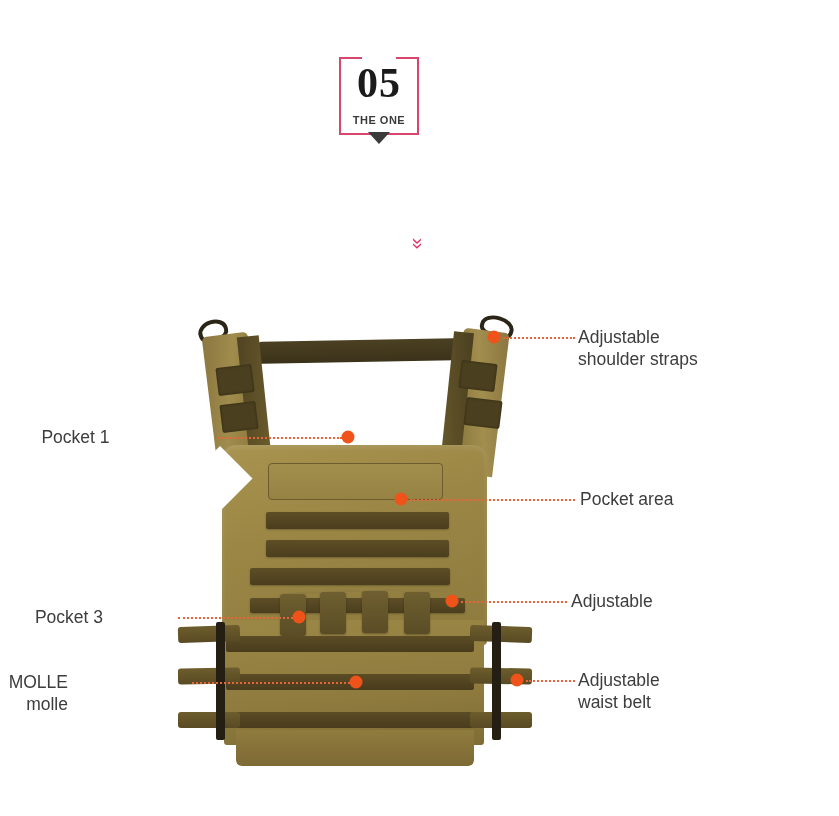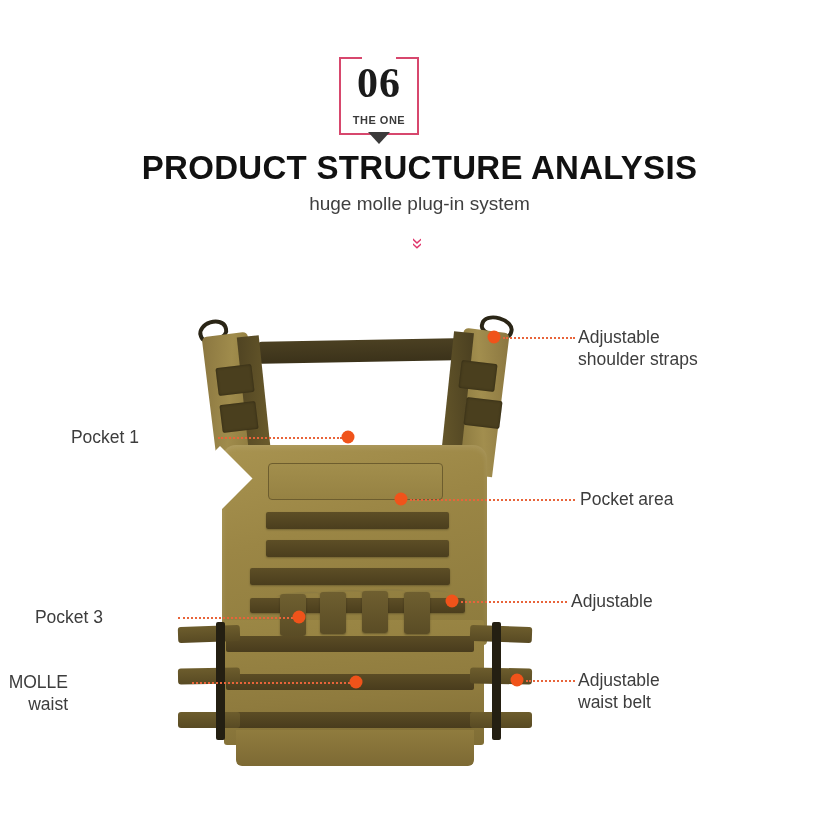--- a/index.html
+++ b/index.html
@@ -285,27 +285,25 @@
   .callout.left  { text-align:right; }
 </style>
 </head>
 <body>
 
 <div id="page">
 
   <div class="badge-wrap">
     <div class="badge-box"></div>
     <div class="badge-gap"></div>
-    <div class="badge-num">06</div>
+    <div class="badge-num">05</div>
     <div class="badge-sub">THE ONE</div>
     <div class="badge-tri"></div>
   </div>
 
-  <div class="main-title">PRODUCT STRUCTURE ANALYSIS</div>
-  <div class="sub-title">huge molle plug-in system</div>
   <div class="chevron-down">»</div>
 
   <div class="vest">
 
     <div class="v loop loop-l"></div>
     <div class="v loop loop-r"></div>
 
     <div class="v yoke"></div>
 
     <div class="v strap-l"></div>
@@ -356,32 +354,32 @@
     <div class="v skirt"></div>
   </div>
 
   <div id="callout-layer">
       <div class="leader" style="left: 503px; top: 337px; width: 72px; border-top-color: rgb(232, 100, 58);"></div>
       <div class="dot" style="left: 494px; top: 337px; background: rgb(240, 83, 26);"></div>
       <div class="callout right" style="top: 326px; left: 578px;">Adjustable
 shoulder straps</div>
       <div class="leader" style="left: 218px; top: 437px; width: 124px; border-top-color: rgb(232, 100, 58);"></div>
       <div class="dot" style="left: 348px; top: 437px; background: rgb(240, 83, 26);"></div>
-      <div class="callout left" style="top: 426px; left: 0px; width: 139px; padding-left: 12px;">Pocket 1</div>
+      <div class="callout left" style="top: 426px; left: 0px; width: 139px; padding-left: 12px; text-align: center;">Pocket 1</div>
       <div class="leader" style="left: 410px; top: 499px; width: 165px; border-top-color: rgb(232, 100, 58);"></div>
       <div class="dot" style="left: 401px; top: 499px; background: rgb(240, 83, 26);"></div>
       <div class="callout right" style="top: 488px; left: 580px;">Pocket area</div>
       <div class="leader" style="left: 178px; top: 617px; width: 115px; border-top-color: rgb(232, 100, 58);"></div>
       <div class="dot" style="left: 299px; top: 617px; background: rgb(240, 83, 26);"></div>
       <div class="callout left" style="top: 606px; left: 0px; width: 103px; padding-left: 0px;">Pocket 3</div>
       <div class="leader" style="left: 461px; top: 601px; width: 106px; border-top-color: rgb(232, 100, 58);"></div>
       <div class="dot" style="left: 452px; top: 601px; background: rgb(240, 83, 26);"></div>
       <div class="callout right" style="top: 590px; left: 571px;">Adjustable</div>
       <div class="leader" style="left: 192px; top: 682px; width: 158px; border-top-color: rgb(232, 100, 58);"></div>
       <div class="dot" style="left: 356px; top: 682px; background: rgb(240, 83, 26);"></div>
-      <div class="callout left" style="top: 671px; left: 0px; width: 68px; padding-left: 0px;">MOLLE waist</div>
+      <div class="callout left" style="top: 671px; left: 0px; width: 68px; padding-left: 0px;">MOLLE molle</div>
       <div class="leader" style="left: 526px; top: 680px; width: 49px; border-top-color: rgb(232, 100, 58);"></div>
       <div class="dot" style="left: 517px; top: 680px; background: rgb(240, 83, 26);"></div>
       <div class="callout right" style="top: 669px; left: 578px;">Adjustable
 waist belt</div>
     </div>
 
 </div>
 
 </body></html>

